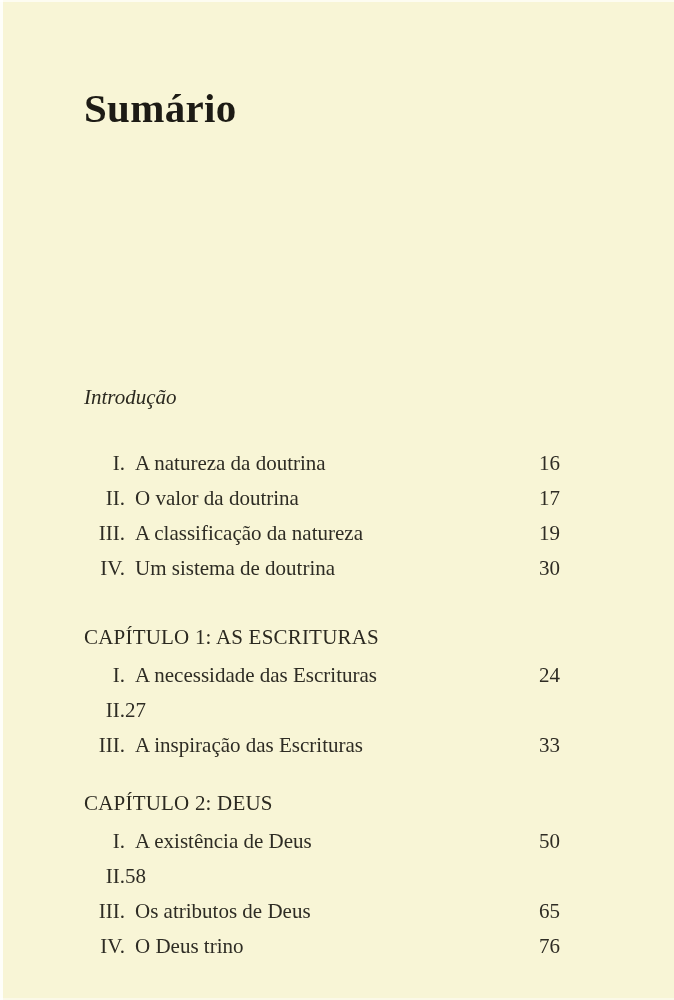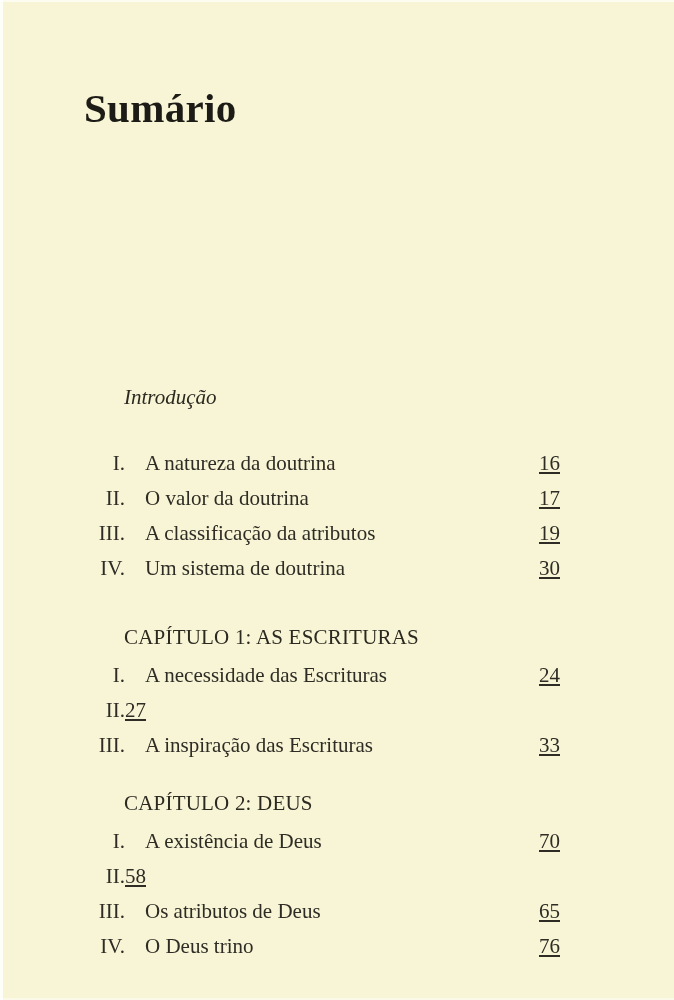--- a/index.html
+++ b/index.html
@@ -30,37 +30,36 @@
 
   .section {
     position: absolute;
     left: 84px;
     width: 476px;
   }
   .heading {
     font-size: 21px;
     line-height: 26px;
     color: #2b2920;
-    margin-left: 40px;
   }
   .heading.italic { font-style: italic; }
   .heading.caps   { letter-spacing: 0.2px; }
 
   .sec-intro   .rows { margin-top: 36px; }
   .sec-chapter .rows { margin-top: 8px; }
 
   .toc-row {
     display: flex;
     align-items: baseline;
     line-height: 35px;
     font-size: 21px;
   }
   .num    { flex: none; width: 41px; text-align: right; }
-  .etitle { flex: 1; margin-left: 20px; }
-  .pg     { flex: none; text-align: left; text-decoration: underline; }
+  .etitle { flex: 1; margin-left: 10px; }
+  .pg     { flex: none; text-align: left; }
 </style>
 </head>
 <body>
 
 <div class="page">
   <div class="edge-top"></div>
   <div class="edge-left"></div>
   <div class="edge-bottom"></div>
 
   <h1 class="page-title">Sumário</h1>
@@ -73,21 +72,21 @@
         <span class="etitle">A natureza da doutrina</span>
         <span class="pg">16</span>
       </div>
       <div class="toc-row">
         <span class="num">II.</span>
         <span class="etitle">O valor da doutrina</span>
         <span class="pg">17</span>
       </div>
       <div class="toc-row">
         <span class="num">III.</span>
-        <span class="etitle">A classificação da atributos</span>
+        <span class="etitle">A classificação da natureza</span>
         <span class="pg">19</span>
       </div>
       <div class="toc-row">
         <span class="num">IV.</span>
         <span class="etitle">Um sistema de doutrina</span>
         <span class="pg">30</span>
       </div>
     </div>
   </div>
 
@@ -110,21 +109,21 @@
       </div>
     </div>
   </div>
 
   <div class="section sec-chapter" style="top:790px">
     <div class="heading caps">CAPÍTULO 2: DEUS</div>
     <div class="rows">
       <div class="toc-row">
         <span class="num">I.</span>
         <span class="etitle">A existência de Deus</span>
-        <span class="pg">70</span>
+        <span class="pg">50</span>
       </div>
       <div class="toc-row">
         <span class="num">II.</span>
         <span class="pg">58</span>
       </div>
       <div class="toc-row">
         <span class="num">III.</span>
         <span class="etitle">Os atributos de Deus</span>
         <span class="pg">65</span>
       </div>

